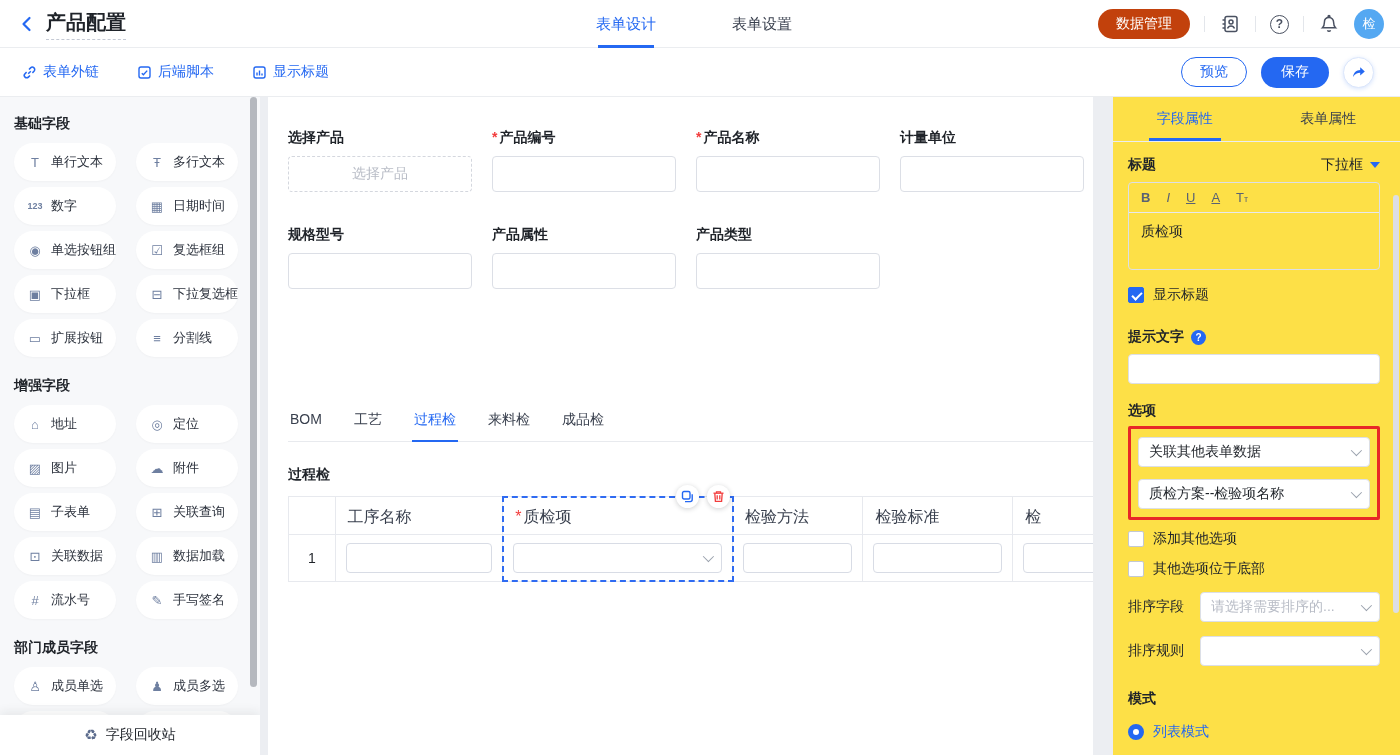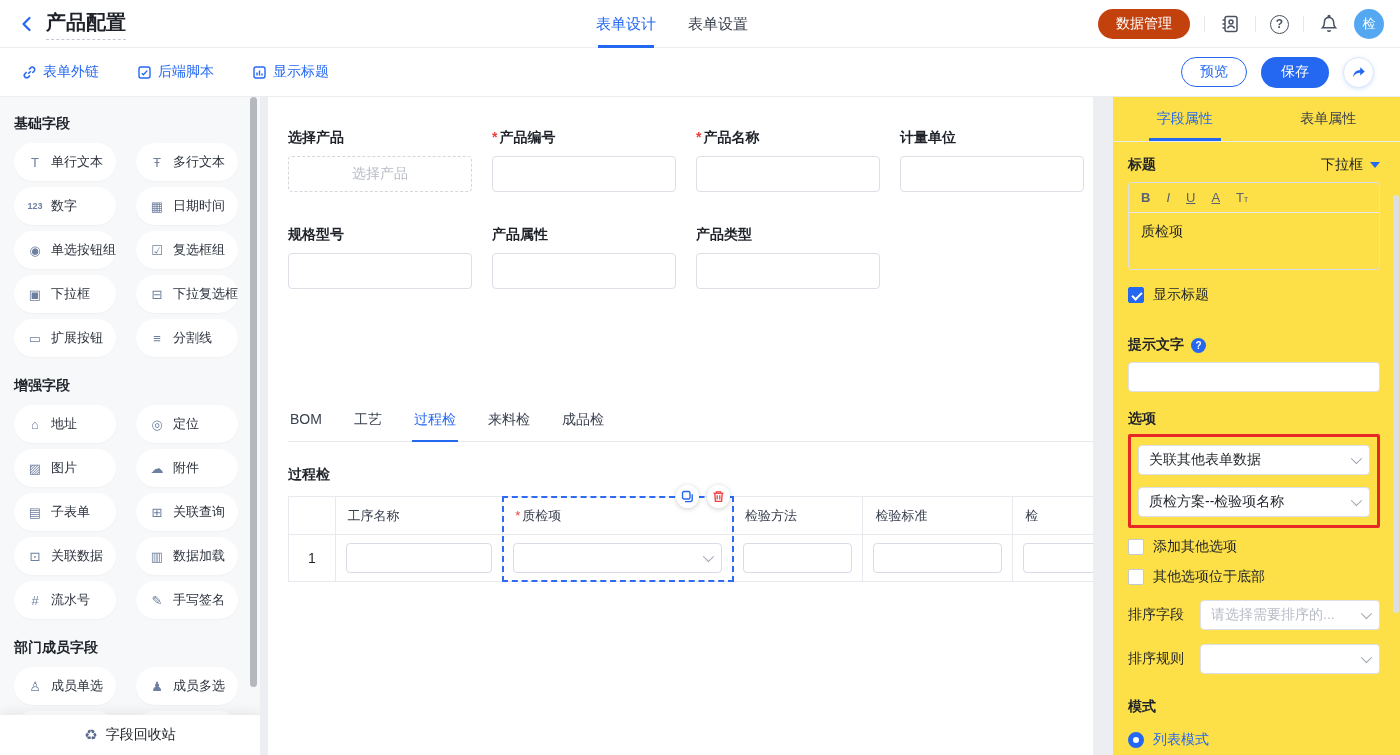--- a/index.html
+++ b/index.html
@@ -5,21 +5,21 @@
   * { margin:0; padding:0; box-sizing:border-box; }
   html,body { width:1400px; height:755px; overflow:hidden; background:#eceef2;
     font-family:"Liberation Sans","DejaVu Sans",sans-serif; font-size:14px; color:#1f2329; }
 
   
   .hdr { position:absolute; left:0; top:0; width:1400px; height:48px; background:#fff;
     border-bottom:1px solid #ebedf0; z-index:30; }
   .hdr-left { position:absolute; left:18px; top:0; height:48px; display:flex; align-items:center; gap:10px; }
   .back-btn { display:flex; align-items:center; cursor:pointer; }
   .hdr-title { font-size:20px; font-weight:bold; padding-bottom:3px; border-bottom:1px dashed #c4c9d4; }
-  .hdr-tabs { position:absolute; left:596px; top:0; height:44px; display:flex; gap:32px; }
+  .hdr-tabs { position:absolute; left:596px; top:0; height:44px; display:flex; gap:76px; }
   .hdr-tab { height:48px; display:flex; align-items:center; font-size:15px; color:#383f4d; cursor:pointer; position:relative; }
   .hdr-tab.active { color:#2468f2; }
   .hdr-tab.active::after { content:""; position:absolute; left:2px; right:2px; bottom:0; height:3px; background:#2468f2; }
   .hdr-right { position:absolute; right:16px; top:0; height:48px; display:flex; align-items:center; gap:14px; }
   .pill-green { height:30px; padding:0 18px; border-radius:15px; background:#c2410c; color:#fff;
     display:flex; align-items:center; font-size:14px; cursor:pointer; }
   .vdiv { width:1px; height:16px; background:#e3e6eb; }
   .hicon { width:22px; height:22px; display:flex; align-items:center; justify-content:center; color:#4a5161; cursor:pointer; }
   .help-circle { width:19px; height:19px; border:1.6px solid #4a5161; border-radius:50%;
     display:flex; align-items:center; justify-content:center; font-size:12px; font-weight:bold; color:#4a5161; cursor:pointer; }
@@ -68,21 +68,21 @@
 
   .cv-tabs { display:flex; gap:28px; margin-top:122px; border-bottom:1px solid #e8eaee; width:805px; }
   .cv-tab { padding:0 2px 12px 2px; color:#383f4d; cursor:pointer; position:relative; }
   .cv-tab.active { color:#2468f2; }
   .cv-tab.active::after { content:""; position:absolute; left:0; right:0; bottom:-1px; height:2px; background:#2468f2; }
 
   .sub-title { font-weight:bold; font-size:14px; margin-top:24px; }
   .stable { display:flex; margin-top:12px; border:1px solid #e7e9ee; width:838px; }
   .scol { border-right:1px solid #e7e9ee; }
   .scol:last-child { border-right:none; }
-  .scol .th { height:38px; padding:10px 12px; border-bottom:1px solid #e7e9ee; color:#383f4d; font-size:13px; white-space:nowrap; overflow:hidden; }
+  .scol .th { height:38px; padding:10px 12px; border-bottom:1px solid #e7e9ee; color:#383f4d; font-size:16px; white-space:nowrap; overflow:hidden; }
   .scol .td { height:46px; display:flex; align-items:center; padding:0 10px; }
   .scol .td .cin { width:100%; height:30px; border:1px solid #d8dce5; border-radius:4px; background:#fff; }
   .scol.sel { outline:2px dashed #2f6bf2; outline-offset:-1px; position:relative; }
   .cellsel { width:100%; height:30px; border:1px solid #d8dce5; border-radius:4px; background:#fff;
     display:flex; align-items:center; justify-content:flex-end; padding-right:10px; cursor:pointer; }
   .chev { width:8px; height:8px; border-right:1.6px solid #9aa1ad; border-bottom:1.6px solid #9aa1ad;
     transform:rotate(45deg) translateY(-2px); }
   .float-btns { position:absolute; top:-12px; right:2px; display:flex; gap:8px; z-index:6; }
   .fbtn { width:23px; height:23px; border-radius:50%; background:#fff; box-shadow:0 1px 5px rgba(31,35,41,.22);
     display:flex; align-items:center; justify-content:center; cursor:pointer; }
@@ -104,21 +104,21 @@
   .ed-b.bold { font-weight:bold; }
   .ed-b.ital { font-style:italic; }
   .ed-b.und { text-decoration:underline; }
   .ed-b.tt::after { content:"т"; font-size:9px; }
   .ed-content { height:56px; padding:10px 12px; font-size:14px; color:#1f2329; }
   .chk-row { display:flex; align-items:center; gap:9px; cursor:pointer; }
   .chk { width:16px; height:16px; border-radius:2px; border:1px solid #c3c8d2; background:#fff; }
   .chk.on { background:#2468f2; border-color:#2468f2; position:relative; }
   .chk.on::after { content:""; position:absolute; left:5px; top:2px; width:4px; height:8px;
     border-right:2px solid #fff; border-bottom:2px solid #fff; transform:rotate(45deg); }
-  .hint-row { display:flex; align-items:center; gap:7px; margin-top:32px; }
+  .hint-row { display:flex; align-items:center; gap:7px; margin-top:24px; }
   .qmark { width:15px; height:15px; border-radius:50%; background:#2468f2; color:#fff; font-size:10px; font-weight:bold;
     display:flex; align-items:center; justify-content:center; cursor:pointer; }
   .p-input { margin-top:8px; height:30px; border:1px solid #dcdfe6; border-radius:4px; width:100%; background:#fff; }
   .red-box { margin-top:6px; border:3px solid #e82727; border-radius:2px; padding:8px 7px; }
   .p-select { height:30px; border:1px solid #dcdfe6; border-radius:4px; background:#fff; display:flex;
     align-items:center; justify-content:space-between; padding:0 10px; cursor:pointer; font-size:14px; }
   .p-select .ph { color:#b8bcc6; }
   .p-select + .p-select { margin-top:12px; }
   .lbl-row { display:flex; align-items:center; gap:10px; margin-top:14px; }
   .lbl-row .ll { width:62px; min-width:62px; color:#1f2329; }

